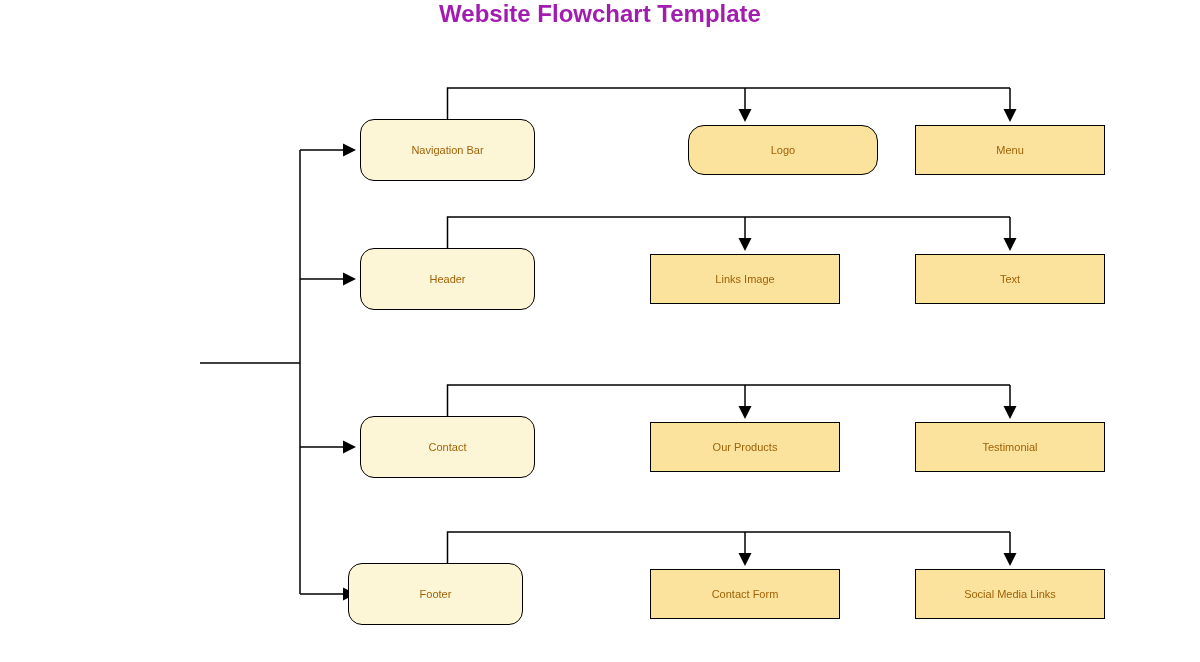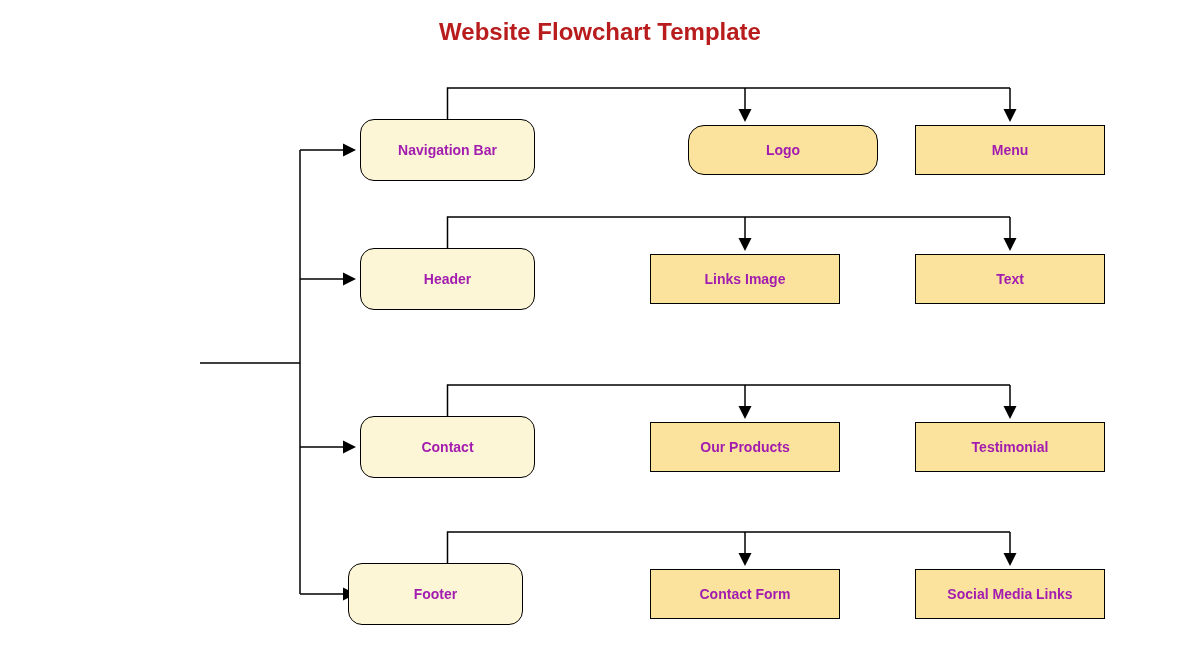--- a/index.html
+++ b/index.html
@@ -8,37 +8,36 @@
       height: 662px;
       font-family: Arial, Helvetica, sans-serif;
       background: #ffffff;
       position: relative;
       overflow: hidden;
     }
     .title {
       text-align: center;
       font-size: 24px;
       font-weight: bold;
-      color: #b91c1c;
-      padding-top: 18px;
+      color: #a21caf;
     }
     .canvas {
       position: absolute;
       top: 0; left: 0;
       width: 1200px;
       height: 662px;
     }
     .node {
       position: absolute;
       display: flex;
       align-items: center;
       justify-content: center;
-      font-size: 14px;
-      font-weight: bold;
-      color: #a21caf;
+      font-size: 11px;
+      font-weight: normal;
+      color: #a16207;
       text-align: center;
     }
     .diamond {
       width: 170px;
       height: 110px;
     }
     .diamond svg {
       position: absolute;
       top: 0; left: 0;
       width: 100%;

